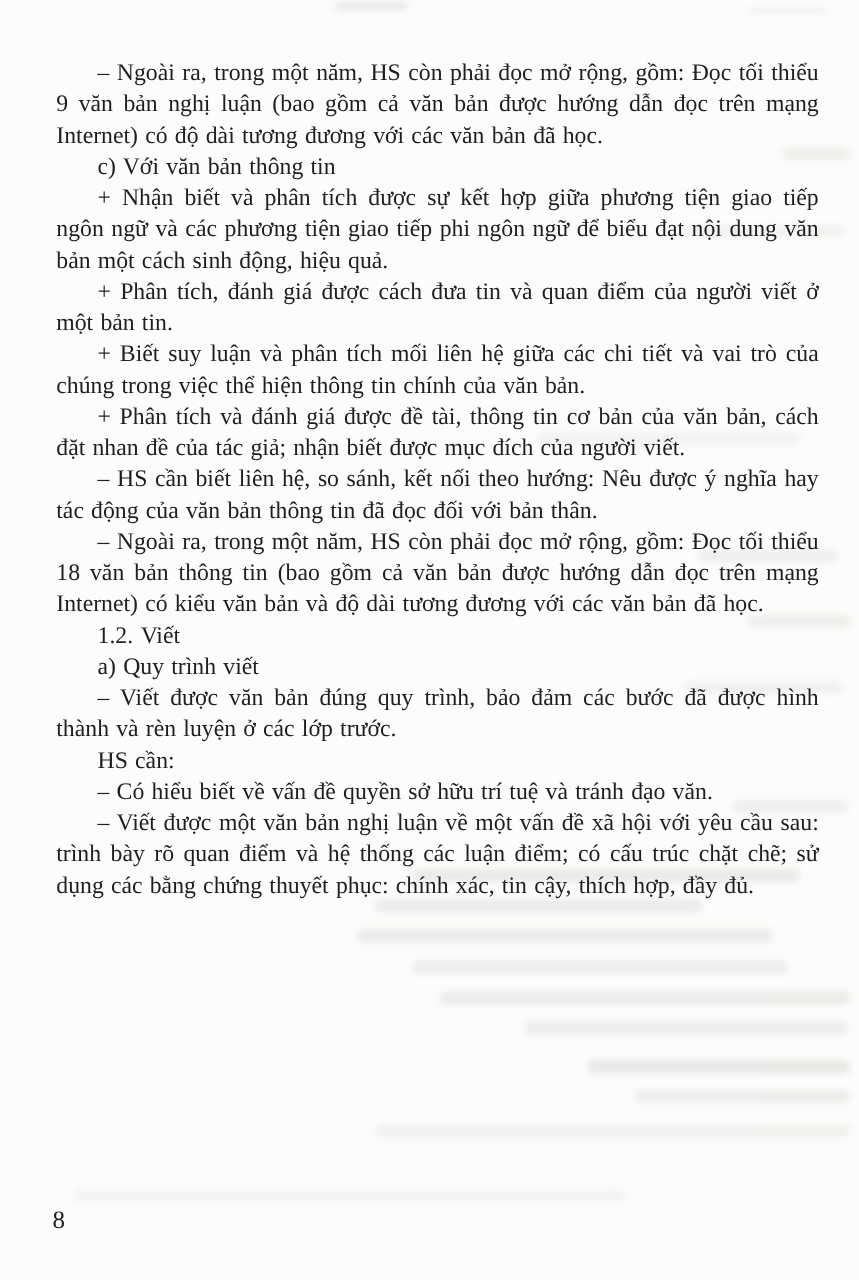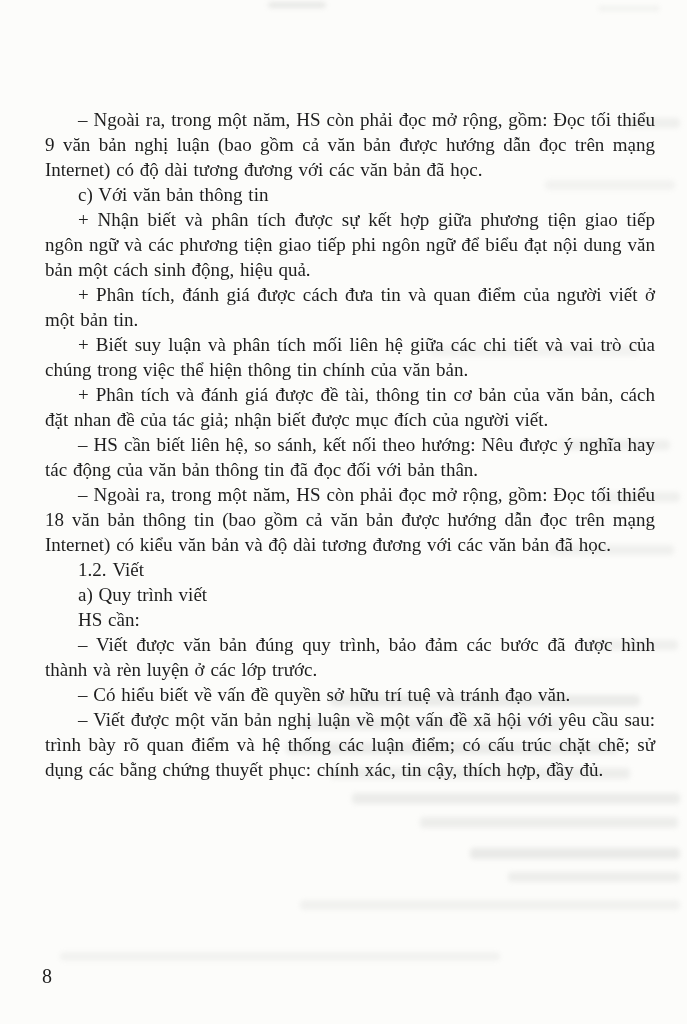--- a/index.html
+++ b/index.html
@@ -11,24 +11,23 @@
     height: 1024px;
     background: #fcfcfa;
     position: relative;
     overflow: hidden;
     font-family: "Liberation Serif", "DejaVu Serif", serif;
     color: #1e1e1e;
   }
   .page {
     position: absolute;
     inset: 0;
-    padding: 62px 32px 0 45px;
+    padding: 46px 32px 0 45px;
     box-sizing: border-box;
     z-index: 2;
-    margin-top: 45px;
   }
   p.para {
     margin: 0;
     font-size: 19px;
     line-height: 25px;
     text-align: justify;
     text-indent: 33px;
     word-spacing: 1px;
   }
   p.para.heading .num {
@@ -83,19 +82,19 @@
   <p class="para">+ Nhận biết và phân tích được sự kết hợp giữa phương tiện giao tiếp ngôn ngữ và các phương tiện giao tiếp phi ngôn ngữ để biểu đạt nội dung văn bản một cách sinh động, hiệu quả.</p>
   <p class="para">+ Phân tích, đánh giá được cách đưa tin và quan điểm của người viết ở một bản tin.</p>
   <p class="para">+ Biết suy luận và phân tích mối liên hệ giữa các chi tiết và vai trò của chúng trong việc thể hiện thông tin chính của văn bản.</p>
   <p class="para">+ Phân tích và đánh giá được đề tài, thông tin cơ bản của văn bản, cách đặt nhan đề của tác giả; nhận biết được mục đích của người viết.</p>
   <p class="para">– HS cần biết liên hệ, so sánh, kết nối theo hướng: Nêu được ý nghĩa hay tác động của văn bản thông tin đã đọc đối với bản thân.</p>
   <p class="para">– Ngoài ra, trong một năm, HS còn phải đọc mở rộng, gồm: Đọc tối thiểu 18 văn bản thông tin (bao gồm cả văn bản được hướng dẫn đọc trên mạng Internet) có kiểu văn bản và độ dài tương đương với các văn bản đã học.</p>
 
   <p class="para heading"><span class="num">1.2.</span><span class="it">Viết</span></p>
 
   <p class="para">a) Quy trình viết</p>
+  <p class="para">– Viết được văn bản đúng quy trình, bảo đảm các bước đã được hình thành và rèn luyện ở các lớp trước.</p>
   <p class="para">HS cần:</p>
-  <p class="para">– Viết được văn bản đúng quy trình, bảo đảm các bước đã được hình thành và rèn luyện ở các lớp trước.</p>
   <p class="para">– Có hiểu biết về vấn đề quyền sở hữu trí tuệ và tránh đạo văn.</p>
   <p class="para">– Viết được một văn bản nghị luận về một vấn đề xã hội với yêu cầu sau: trình bày rõ quan điểm và hệ thống các luận điểm; có cấu trúc chặt chẽ; sử dụng các bằng chứng thuyết phục: chính xác, tin cậy, thích hợp, đầy đủ.</p>
 </div>
 
 <div class="page-number">8</div>
 
 </body></html>

